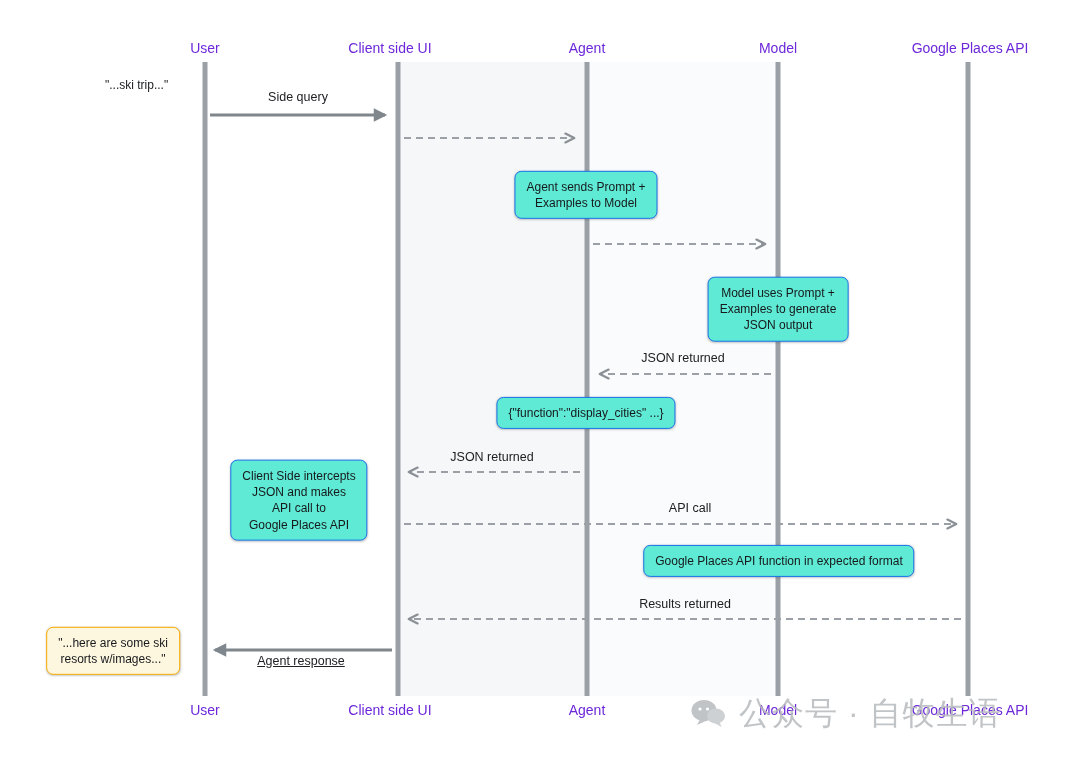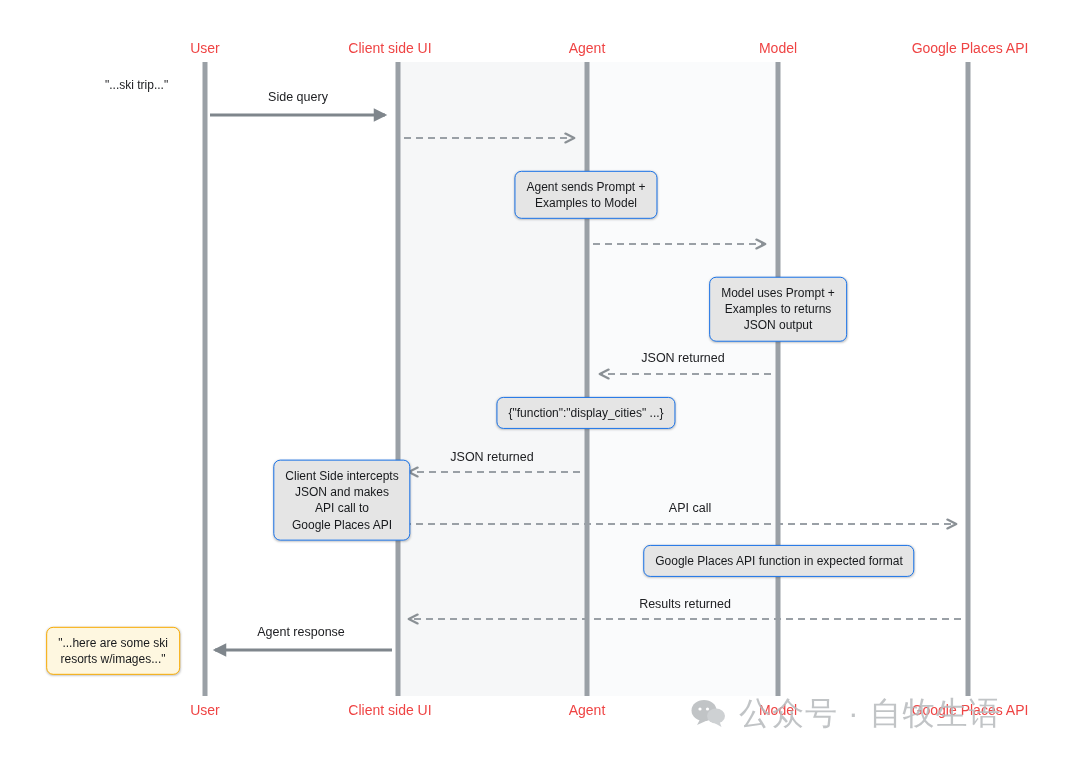--- a/index.html
+++ b/index.html
@@ -10,35 +10,35 @@
     font-family:"Liberation Sans", sans-serif;
     color:#202124;
     overflow:hidden;
   }
   .layer{position:absolute;inset:0;}
   .plabel{
     position:absolute;
     transform:translateX(-50%);
     font-size:14px;
     font-weight:500;
-    color:#ef4444;
+    color:#6d28d9;
     white-space:nowrap;
   }
   .mlabel{
     position:absolute;
     transform:translateX(-50%);
     font-size:12.5px;
     color:#202124;
     white-space:nowrap;
   }
   .note{
     position:absolute;
     transform:translate(-50%,-50%);
     border:1.5px solid #1a73e8;
-    background:#e5e5e5;
+    background:#5eead4;
     border-radius:7px;
     padding:7px 11px;
     font-size:12px;
     line-height:1.35;
     text-align:center;
     white-space:pre-line;
     box-shadow:0 1px 2px rgba(60,64,67,.28);
     color:#17191c;
   }
   .note--yellow{
@@ -116,29 +116,29 @@
   <div class="plabel" style="left:390px;top:702px;">Client side UI</div>
   <div class="plabel" style="left:587px;top:702px;">Agent</div>
   <div class="plabel" style="left:778px;top:702px;">Model</div>
   <div class="plabel" style="left:970px;top:702px;">Google Places API</div>
 
   <div class="mlabel" style="left:298px;top:90px;">Side query</div>
   <div class="mlabel" style="left:683px;top:351px;">JSON returned</div>
   <div class="mlabel" style="left:492px;top:450px;">JSON returned</div>
   <div class="mlabel" style="left:690px;top:501px;">API call</div>
   <div class="mlabel" style="left:685px;top:597px;text-align:right;">Results returned</div>
-  <div class="mlabel" style="left:301px;top:625px;">Agent response</div>
+  <div class="mlabel" style="left:301px;top:654px;text-decoration:underline;">Agent response</div>
 
   <div class="note" style="left:586px;top:195px;">Agent sends Prompt +
 Examples to Model</div>
   <div class="note" style="left:778px;top:309px;">Model uses Prompt +
-Examples to returns
+Examples to generate
 JSON output</div>
   <div class="note" style="left:586px;top:413px;">{"function":"display_cities" ...}</div>
-  <div class="note" style="left:299px;top:500px;margin-left:43px;">Client Side intercepts
+  <div class="note" style="left:299px;top:500px;">Client Side intercepts
 JSON and makes
 API call to
 Google Places API</div>
   <div class="note" style="left:779px;top:561px;">Google Places API function in expected format</div>
 
   <div class="quote" style="left:105px;top:78px;">"...ski trip..."</div>
   <div class="note note--yellow" style="left:113px;top:651px;">"...here are some ski
 resorts w/images..."</div>
 
   <div class="watermark">

